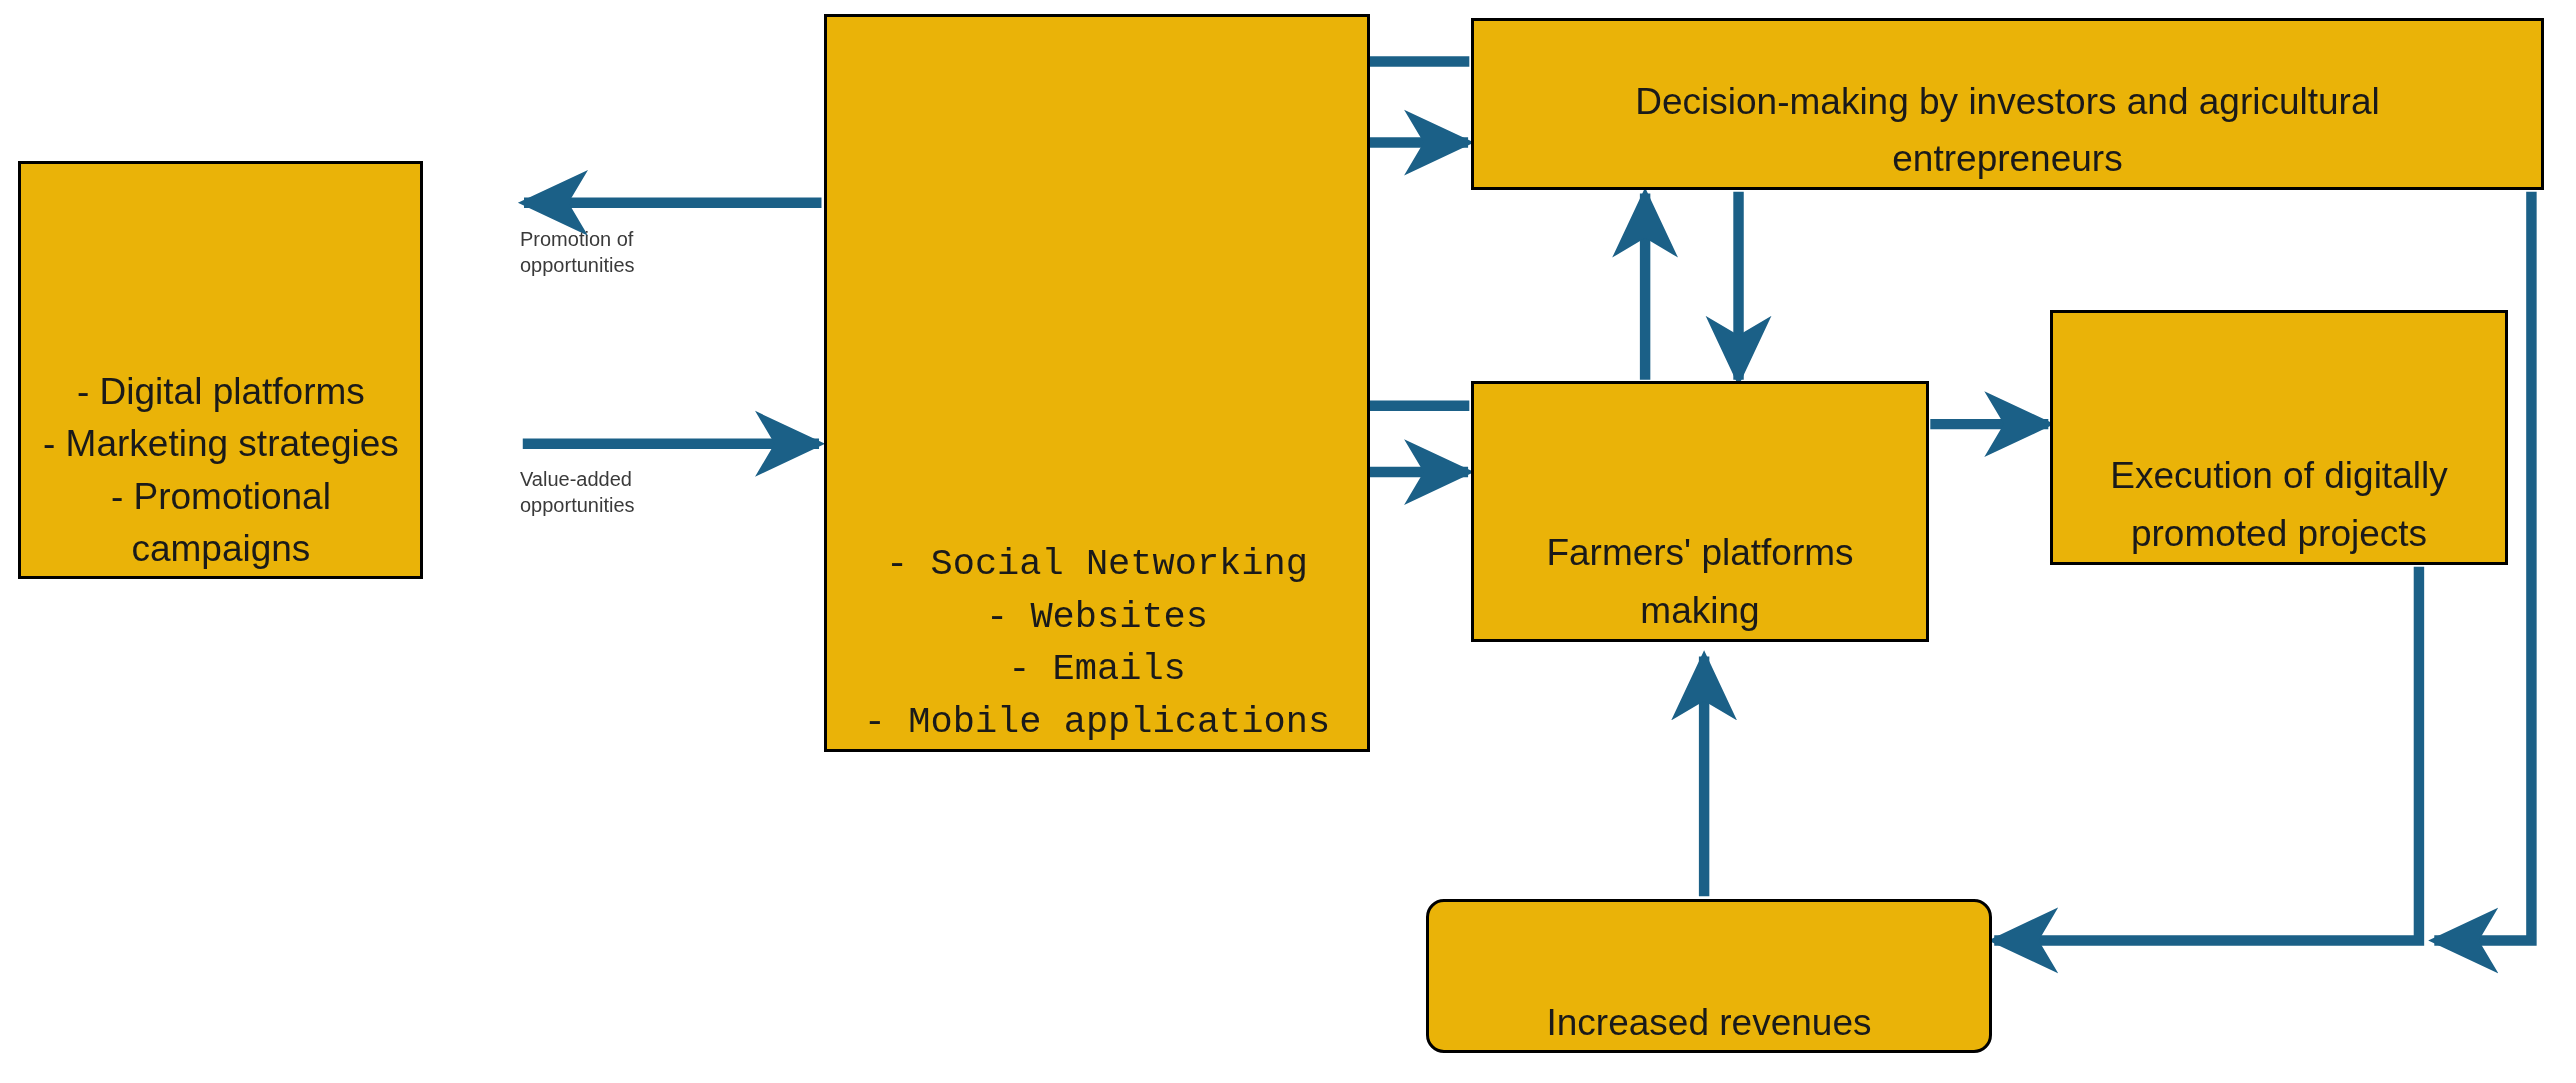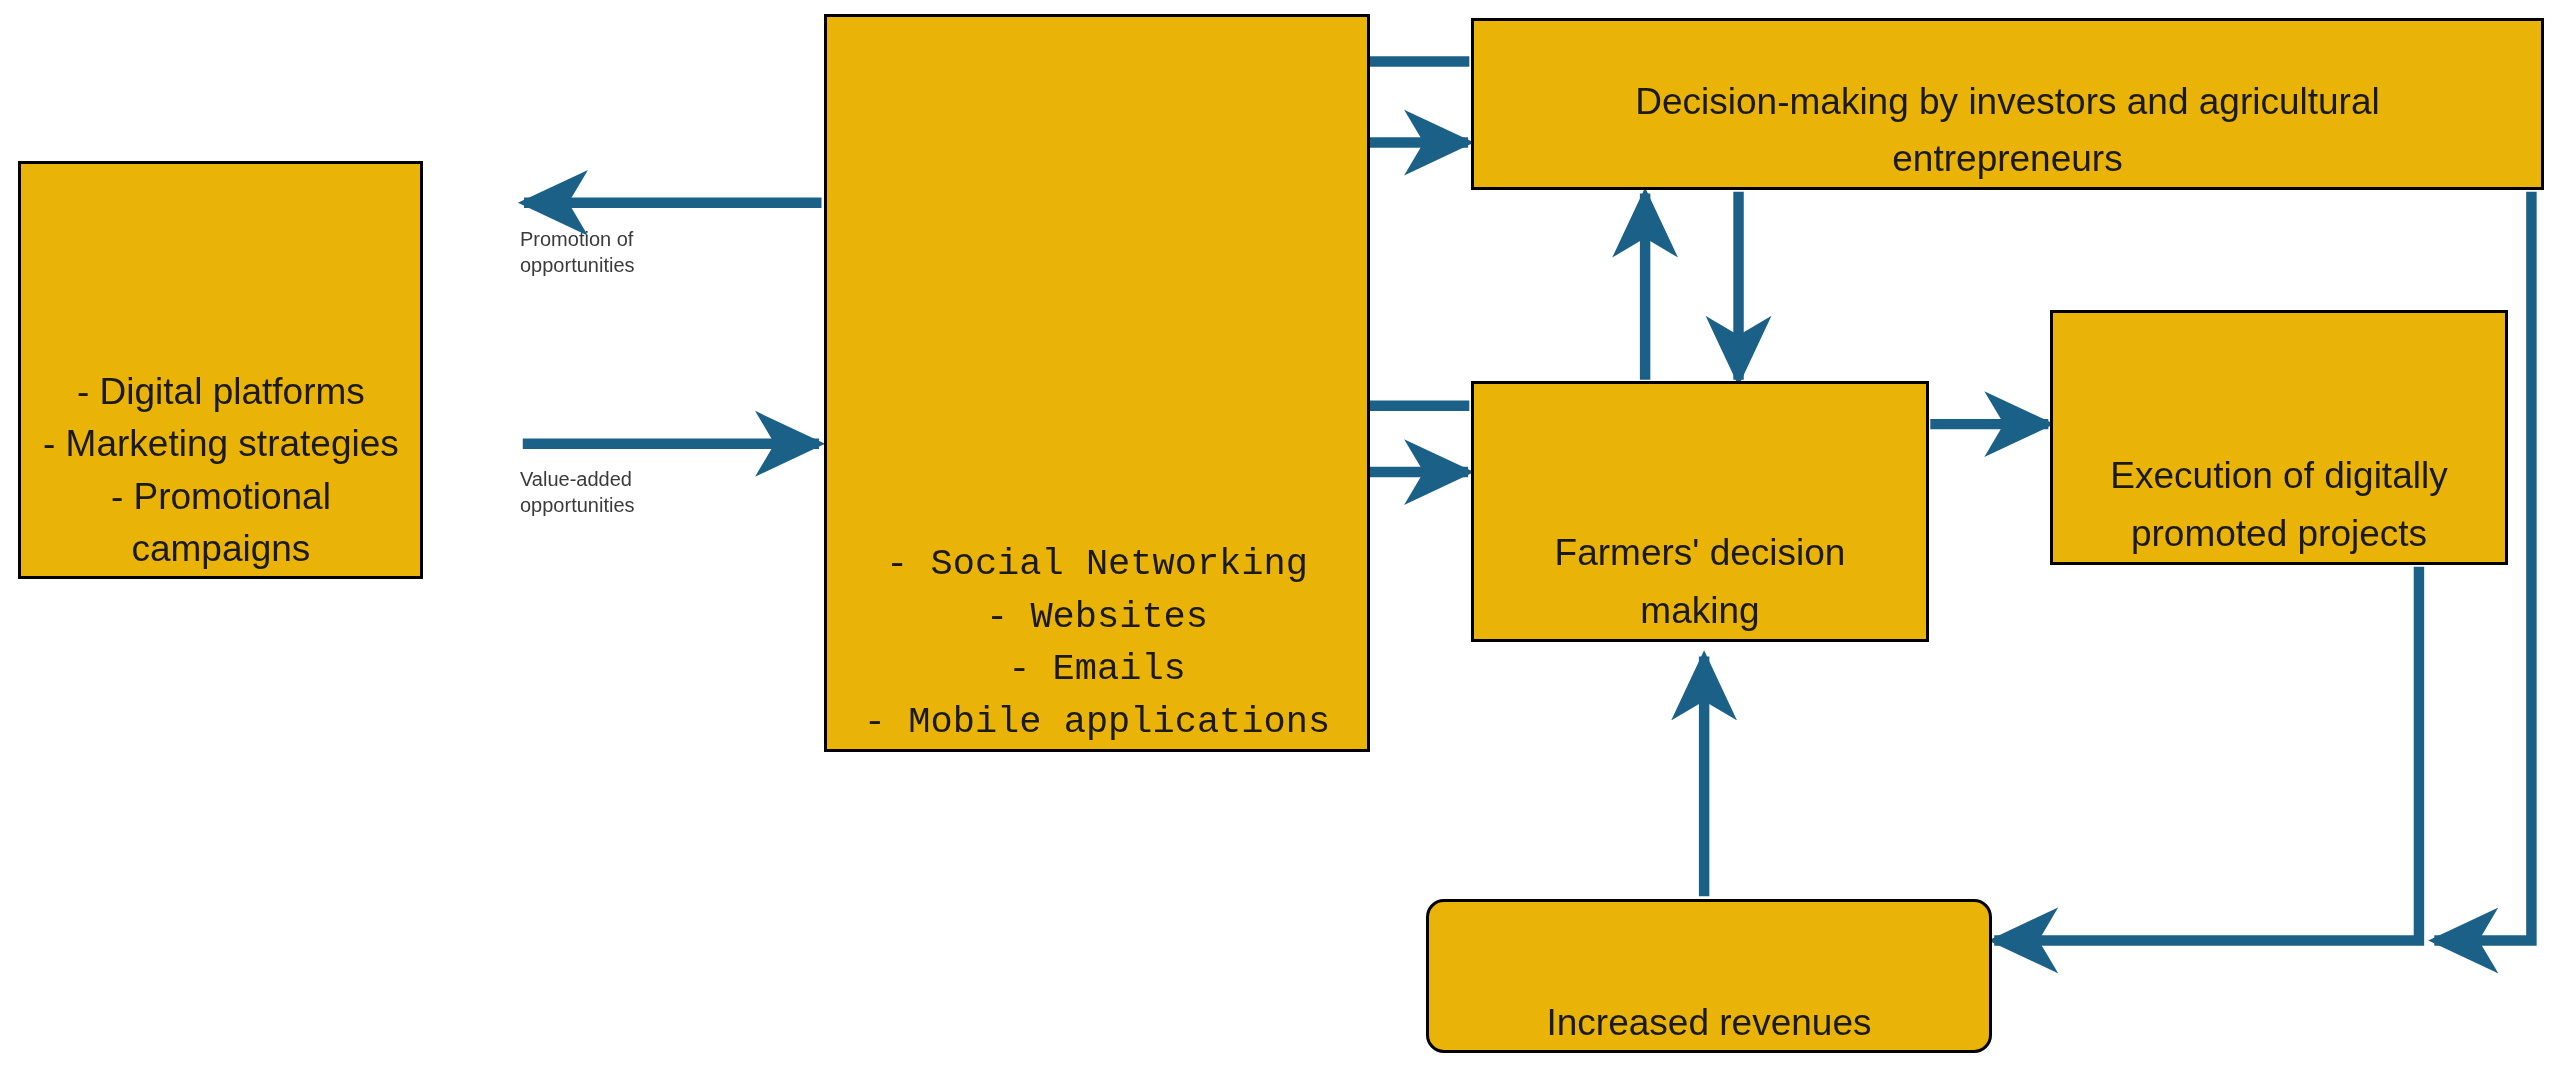--- a/index.html
+++ b/index.html
@@ -158,21 +158,21 @@
 - Emails
 - Mobile applications</span>
   </div>
 
   <div class="node" id="node-investor-decision">
     <span class="node-text">Decision-making by investors and agricultural
 entrepreneurs</span>
   </div>
 
   <div class="node" id="node-farmers-decision">
-    <span class="node-text">Farmers' decision
+    <span class="node-text">Farmers' platforms
 making</span>
   </div>
 
   <div class="node" id="node-execution">
     <span class="node-text">Execution of digitally
 promoted projects</span>
   </div>
 
   <div class="node" id="node-revenues">
     <span class="node-text">Increased revenues</span>

